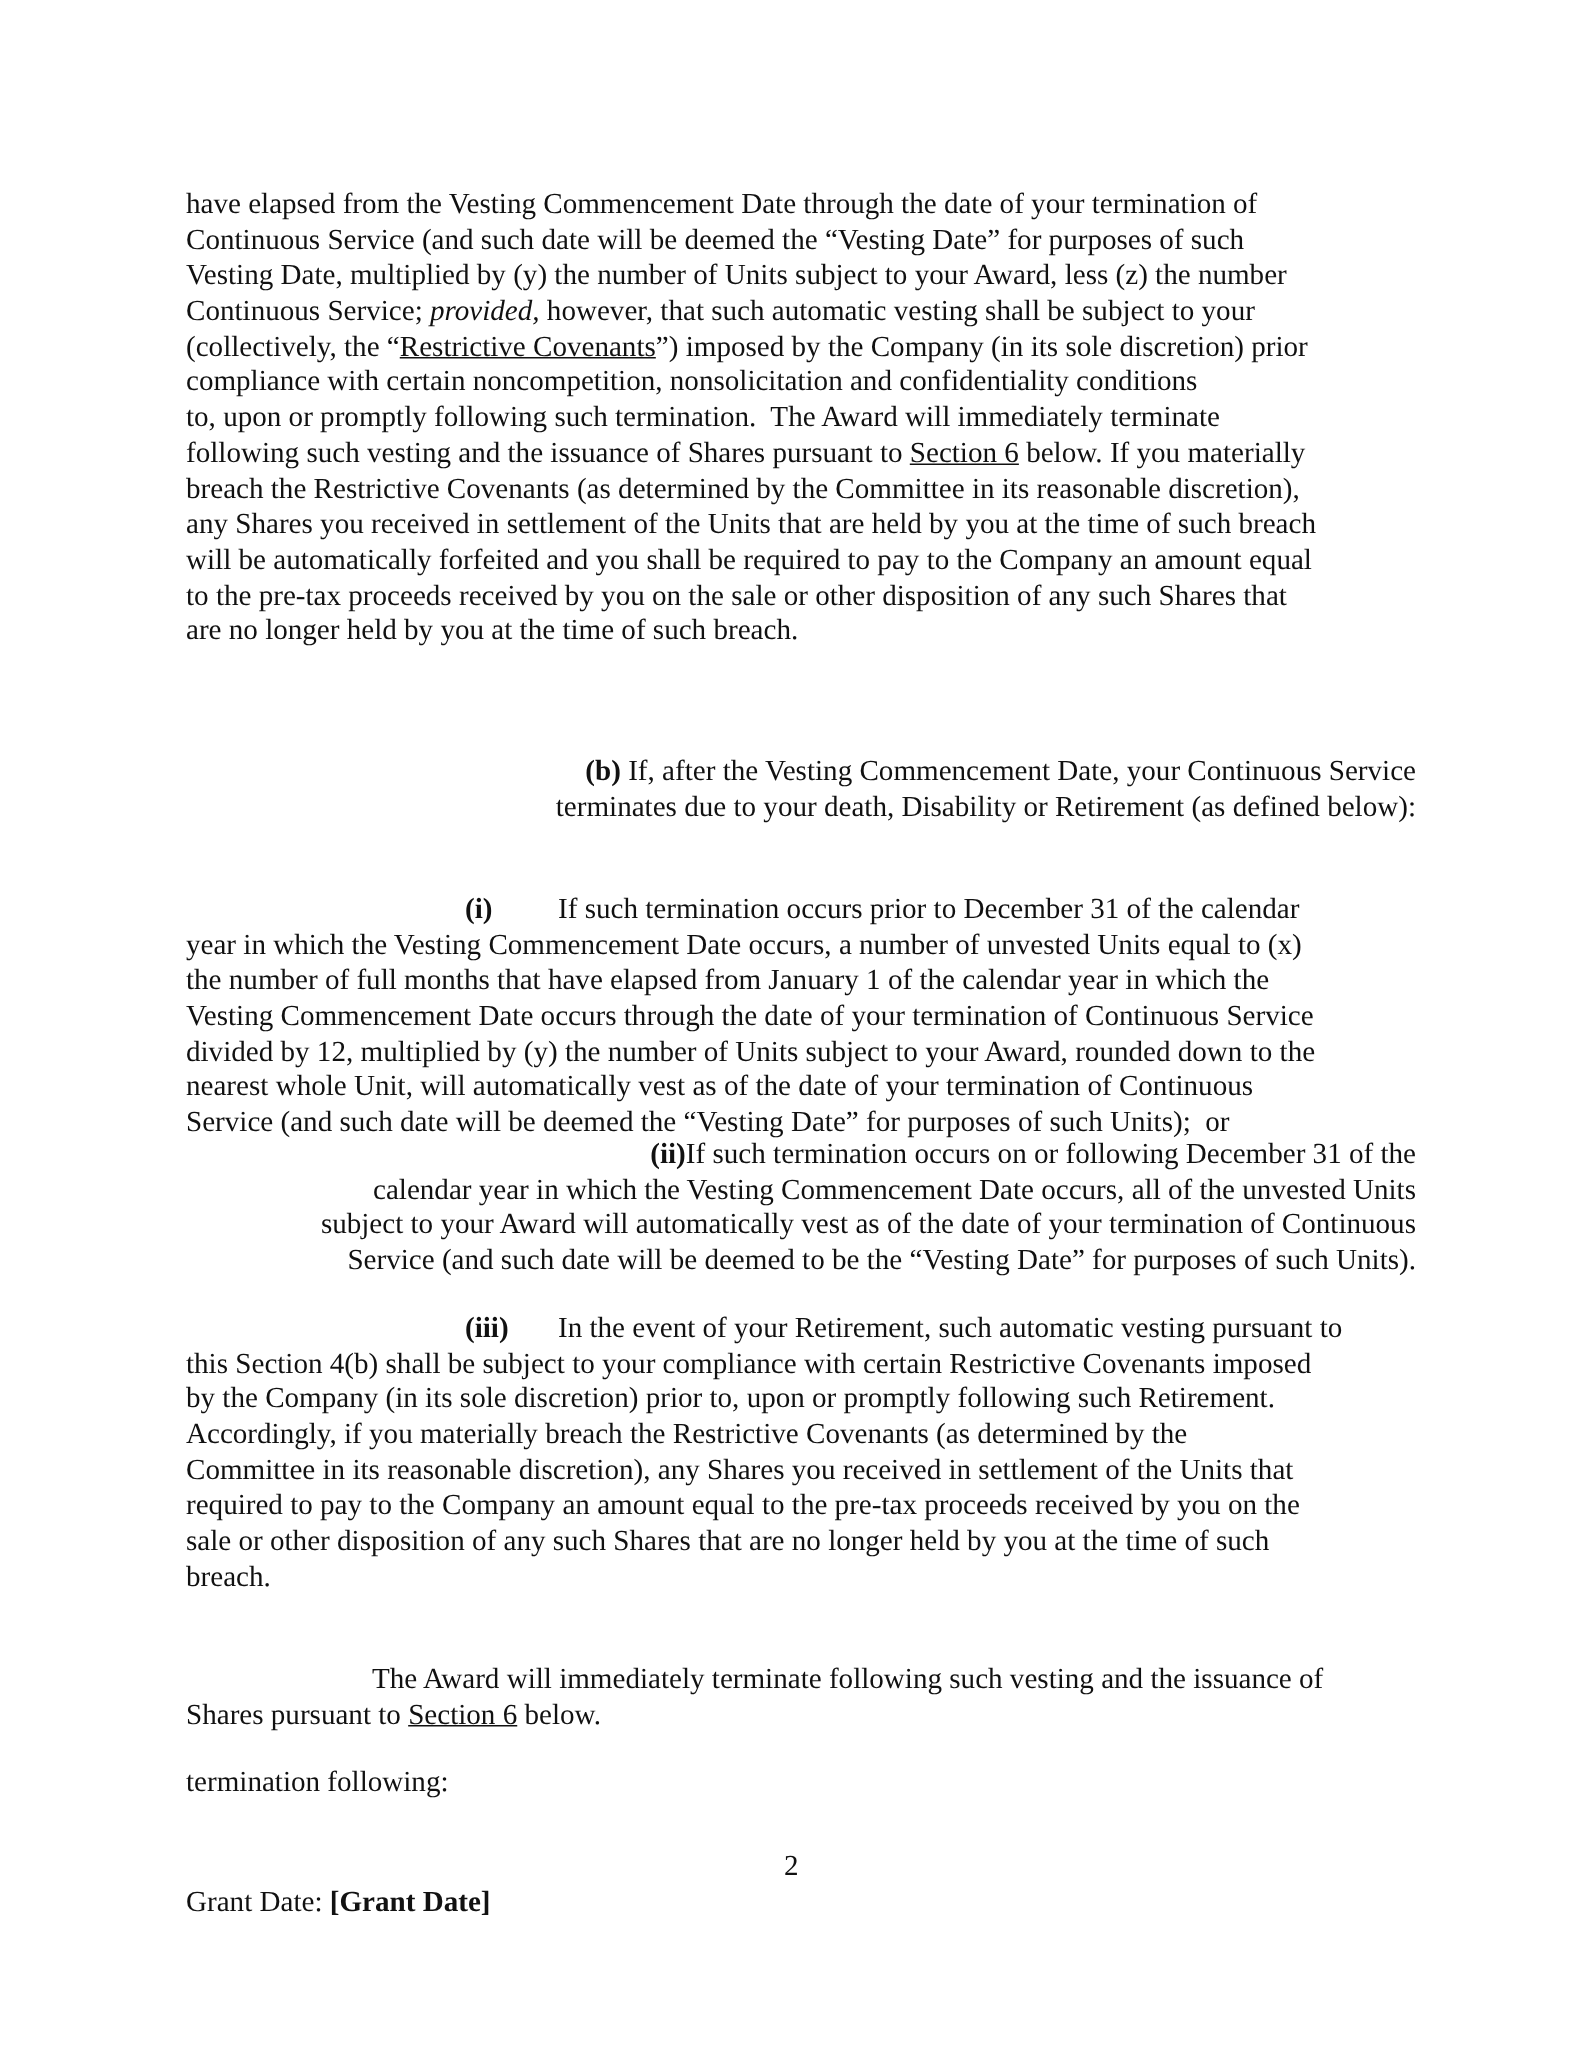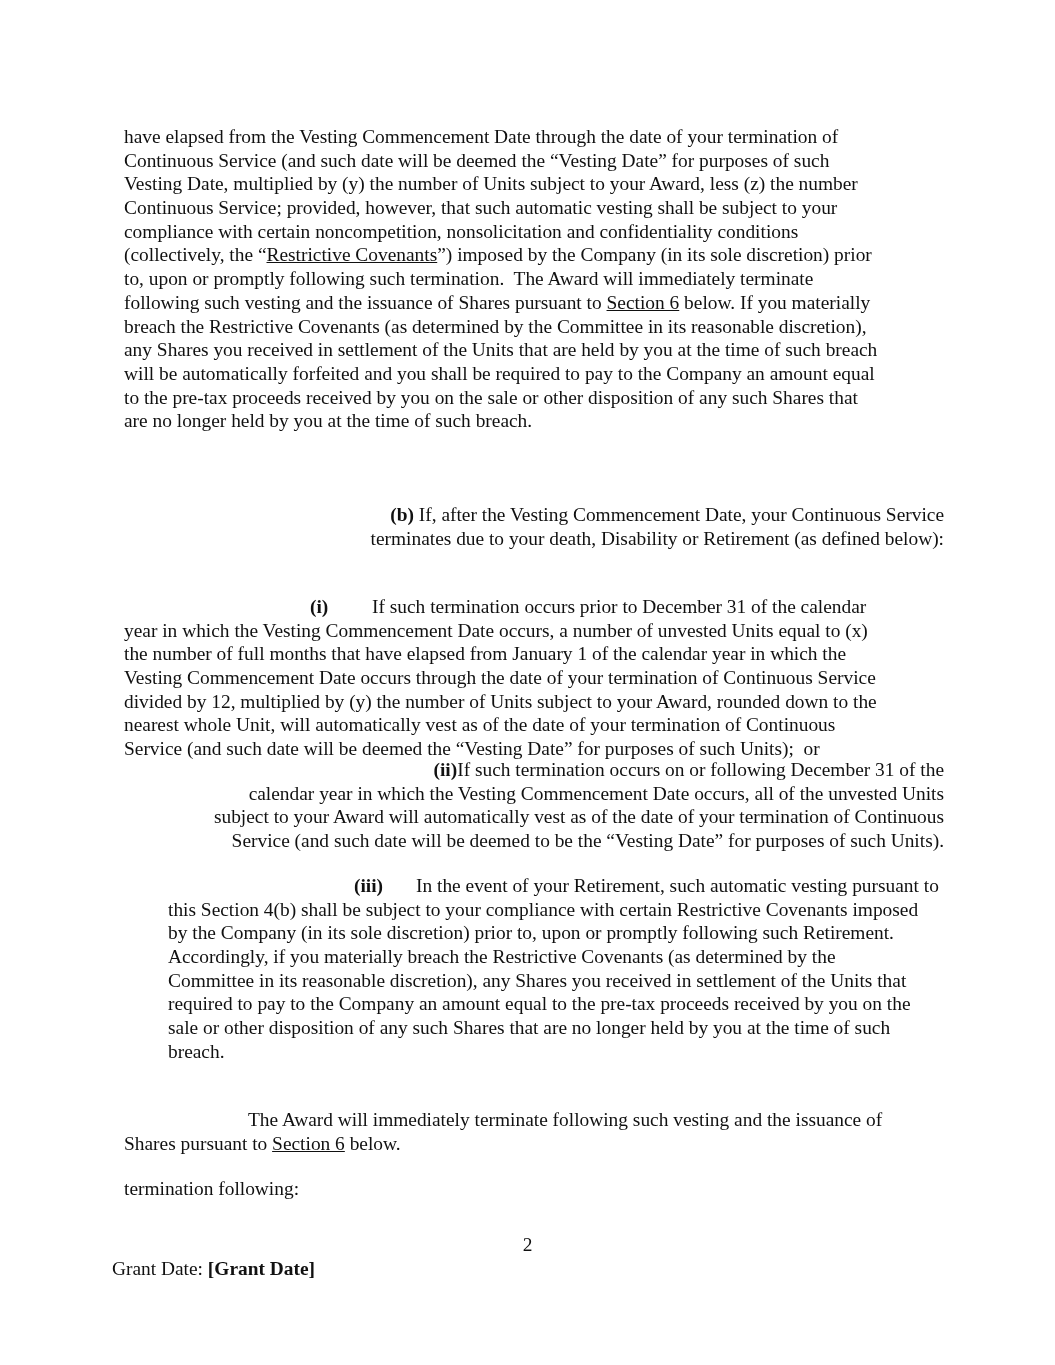--- a/index.html
+++ b/index.html
@@ -3,36 +3,36 @@
 <meta charset="utf-8">
 <style>
   html, body { margin:0; padding:0; background:#ffffff; }
   body { width:1055px; height:1365px; position:relative; overflow:hidden;
          font-family:"Liberation Serif", serif; font-size:19.4px; color:#111; }
   .page { position:absolute; left:0; top:0; width:951px; height:1365px; }
   .para { position:absolute; left:124px; width:820px; }
   .ln { display:block; height:23.7px; line-height:23.7px; white-space:pre; }
   .u { text-decoration:underline; }
   .b { font-weight:bold; }
-  .i { }
+  .i { font-style:italic; }
   .pageno { position:absolute; left:0; width:1055px; text-align:center; top:1233px; line-height:23.7px; }
-  .footer { position:absolute; left:112px; top:1257px; line-height:23.7px; }
+  .footer { position:absolute; left:124px; top:1257px; line-height:23.7px; }
 </style>
 </head>
 <body>
 
 <div class="page">
 
   <div class="para" style="top:125px;">
     <span class="ln">have elapsed from the Vesting Commencement Date through the date of your termination of</span>
     <span class="ln">Continuous Service (and such date will be deemed the “Vesting Date” for purposes of such</span>
     <span class="ln">Vesting Date, multiplied by (y) the number of Units subject to your Award, less (z) the number</span>
     <span class="ln"><span>Continuous Service; </span><span class="i">provided,</span><span> however, that such automatic vesting shall be subject to your</span></span>
+    <span class="ln"><span>(collectively, the “</span><span class="u">Restrictive Covenants</span><span>”) imposed by the Company (in its sole discretion) prior</span></span>
     <span class="ln">compliance with certain noncompetition, nonsolicitation and confidentiality conditions</span>
-    <span class="ln"><span>(collectively, the “</span><span class="u">Restrictive Covenants</span><span>”) imposed by the Company (in its sole discretion) prior</span></span>
     <span class="ln">to, upon or promptly following such termination.  The Award will immediately terminate</span>
     <span class="ln"><span>following such vesting and the issuance of Shares pursuant to </span><span class="u">Section 6</span><span> below. If you materially</span></span>
     <span class="ln">breach the Restrictive Covenants (as determined by the Committee in its reasonable discretion),</span>
     <span class="ln">any Shares you received in settlement of the Units that are held by you at the time of such breach</span>
     <span class="ln">will be automatically forfeited and you shall be required to pay to the Company an amount equal</span>
     <span class="ln">to the pre-tax proceeds received by you on the sale or other disposition of any such Shares that</span>
     <span class="ln">are no longer held by you at the time of such breach.</span>
   </div>
 
   <div class="para" style="top:503px;text-align:right;">
@@ -50,21 +50,21 @@
     <span class="ln">Service (and such date will be deemed the “Vesting Date” for purposes of such Units);  or</span>
   </div>
 
   <div class="para" style="top:758px;text-align:right;">
     <span class="ln"><span class="b" style="display:inline-block;margin-left:186px;width:62px;">(ii)</span><span>If such termination occurs on or following December 31 of the</span></span>
     <span class="ln">calendar year in which the Vesting Commencement Date occurs, all of the unvested Units</span>
     <span class="ln">subject to your Award will automatically vest as of the date of your termination of Continuous</span>
     <span class="ln">Service (and such date will be deemed to be the “Vesting Date” for purposes of such Units).</span>
   </div>
 
-  <div class="para" style="top:874px;margin-left:44px;">
+  <div class="para" style="top:874px;">
     <span class="ln"><span class="b" style="display:inline-block;margin-left:186px;width:62px;">(iii)</span><span>In the event of your Retirement, such automatic vesting pursuant to</span></span>
     <span class="ln">this Section 4(b) shall be subject to your compliance with certain Restrictive Covenants imposed</span>
     <span class="ln">by the Company (in its sole discretion) prior to, upon or promptly following such Retirement.</span>
     <span class="ln">Accordingly, if you materially breach the Restrictive Covenants (as determined by the</span>
     <span class="ln">Committee in its reasonable discretion), any Shares you received in settlement of the Units that</span>
     <span class="ln">required to pay to the Company an amount equal to the pre-tax proceeds received by you on the</span>
     <span class="ln">sale or other disposition of any such Shares that are no longer held by you at the time of such</span>
     <span class="ln">breach.</span>
   </div>
 

